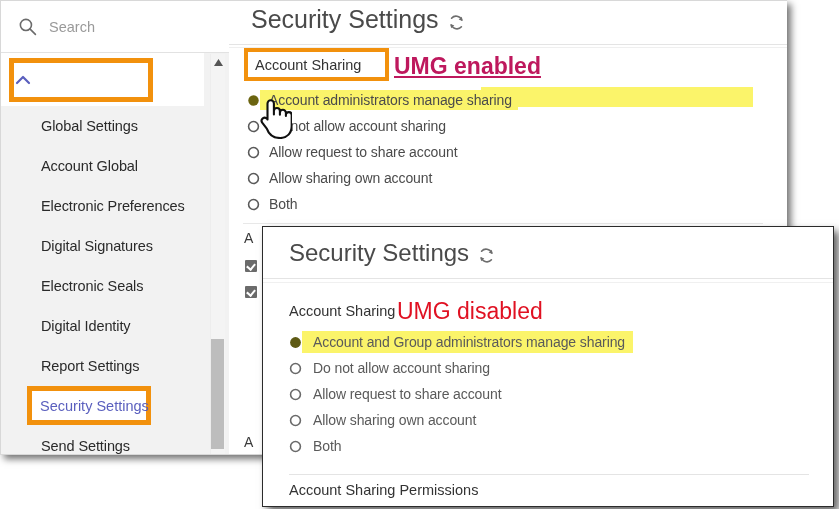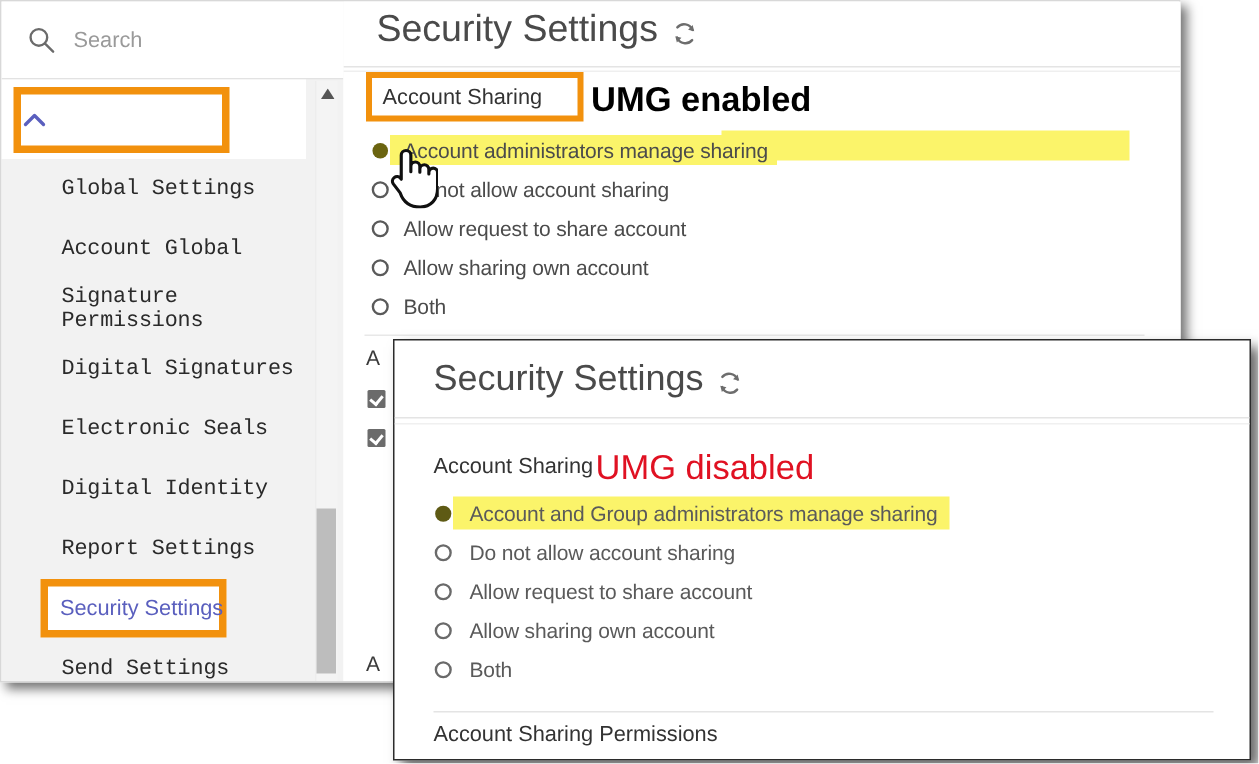--- a/index.html
+++ b/index.html
@@ -118,21 +118,21 @@
     top: 105px;
     width: 203px;
   }
   .nav-item {
     height: 40px;
     display: flex;
     align-items: center;
     padding-left: 40px;
     font-size: 14.5px;
     color: #2a2a2a;
-    font-family: Liberation Mono, monospace;
+    font-family: Liberation Sans, sans-serif;
     box-sizing: border-box;
     letter-spacing: -0.1px;
   }
 
   .sec-hl-box {
     position: absolute;
     left: 26px;
     top: 385px;
     width: 124px;
     height: 39px;
@@ -240,23 +240,24 @@
     color: #333333;
     font-family: "Liberation Sans", sans-serif;
     white-space: nowrap;
   }
   .umg-enabled {
     position: absolute;
     left: 165px;
     top: 52px;
     font-size: 23px;
     font-weight: bold;
-    color: #000000;
+    color: #be185d;
     font-family: "Liberation Sans", sans-serif;
     letter-spacing: 0px;
+    text-decoration: underline;
   }
 
   .radio-group-top { position: absolute; left: 18px; top: 86px; width: 520px; }
   .radio-row {
     display: flex;
     align-items: center;
     height: 26px;
     font-size: 14px;
     color: #4b4b4b;
     font-family: "Liberation Sans", sans-serif;
@@ -421,21 +422,21 @@
       <div class="acct-hl-box"></div>
 
       <div class="nav-list">
         <div class="nav-item">
           <span>Global Settings</span>
         </div>
         <div class="nav-item">
           <span>Account Global</span>
         </div>
         <div class="nav-item">
-          <span>Signature Permissions</span>
+          <span>Electronic Preferences</span>
         </div>
         <div class="nav-item">
           <span>Digital Signatures</span>
         </div>
         <div class="nav-item">
           <span>Electronic Seals</span>
         </div>
         <div class="nav-item">
           <span>Digital Identity</span>
         </div>

